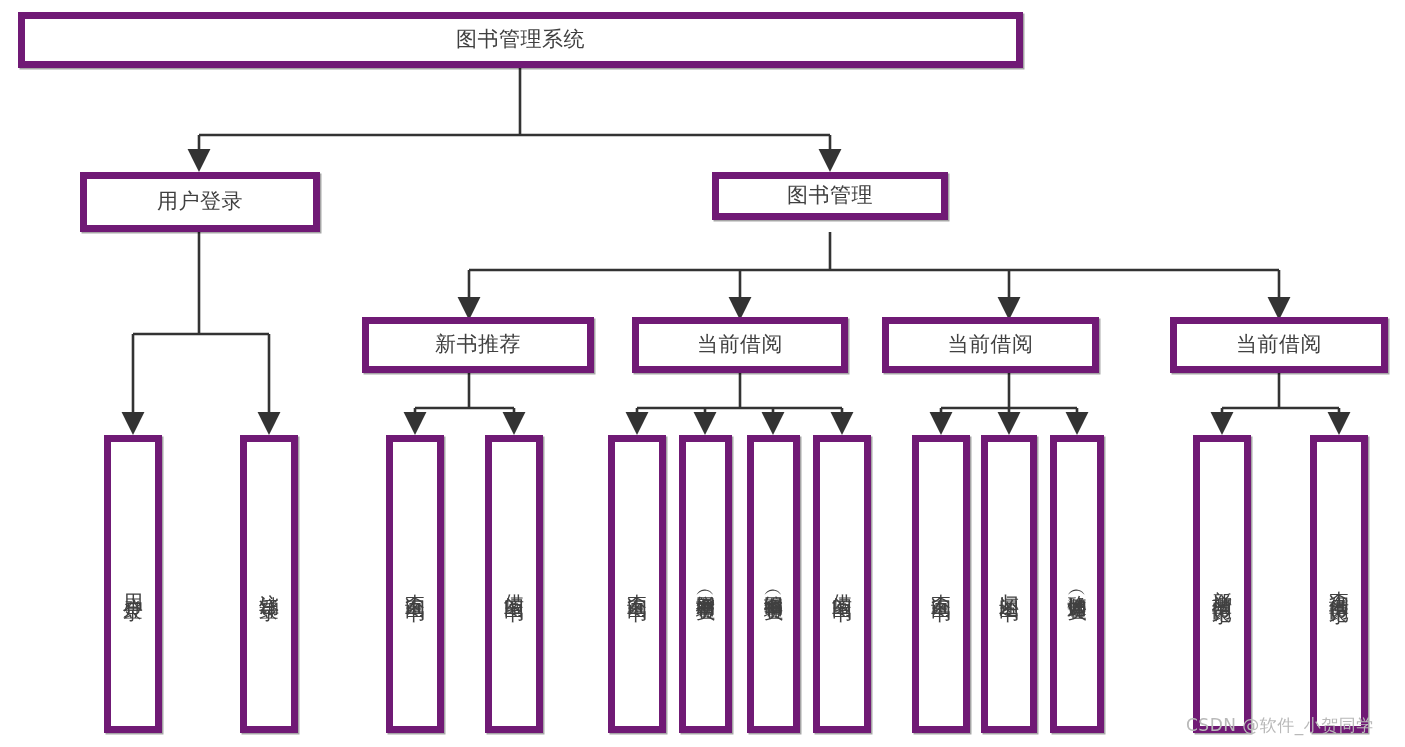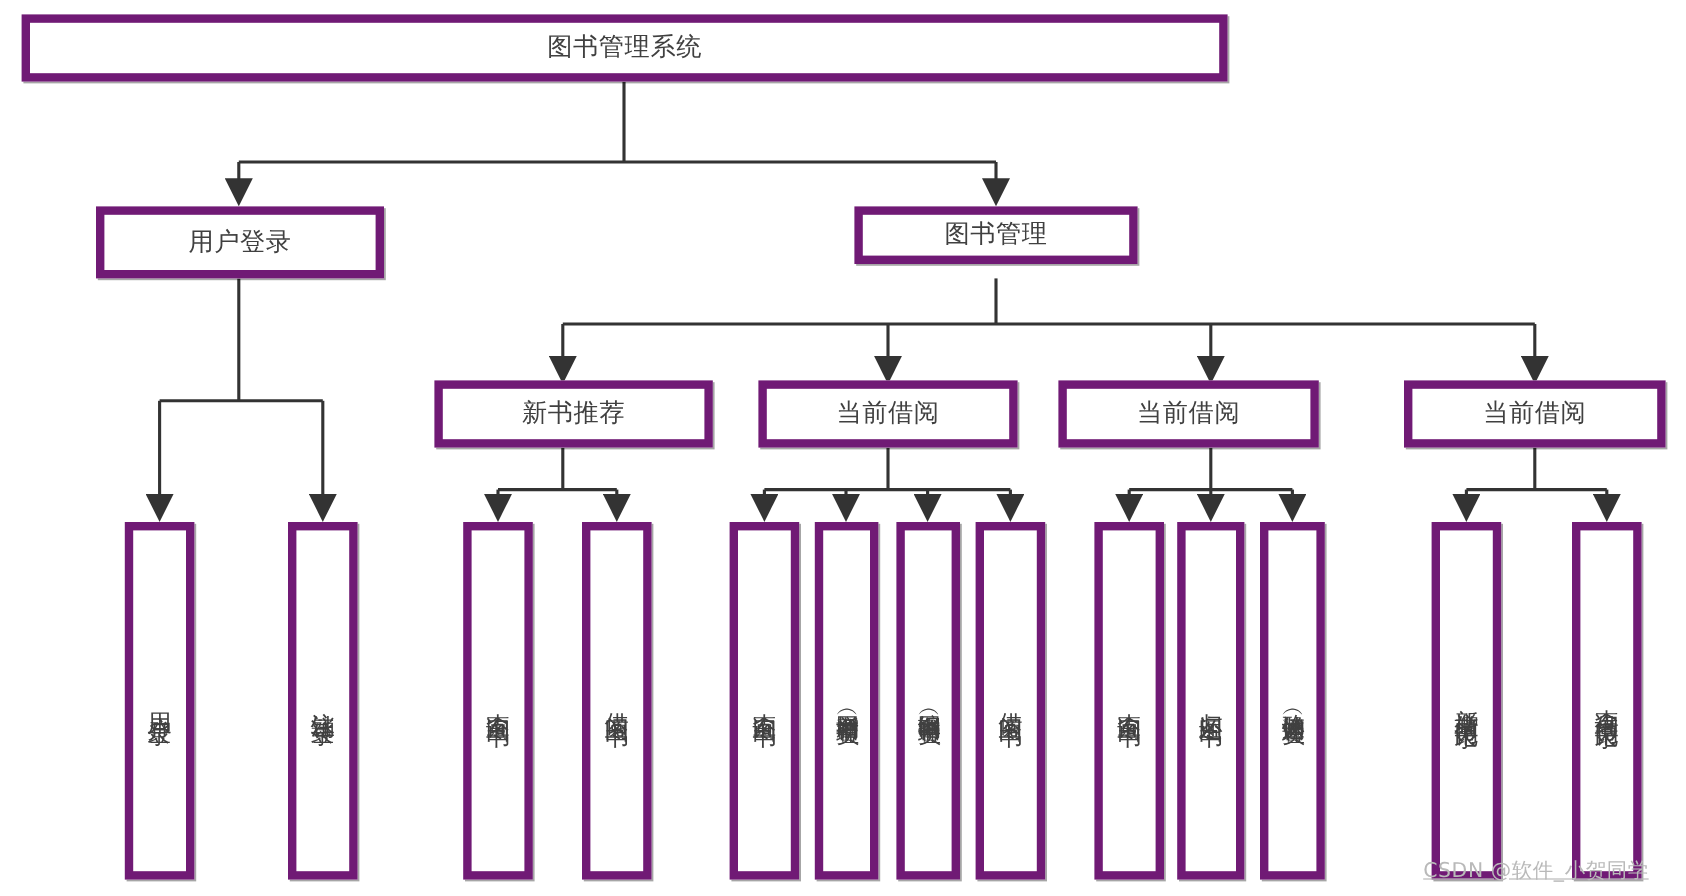--- a/index.html
+++ b/index.html
@@ -59,21 +59,20 @@
     pointer-events: none;
   }
   .watermark {
     position: absolute;
     left: 1186px;
     top: 714px;
     font-size: 17px;
     color: #b9b9b9;
     white-space: nowrap;
     letter-spacing: 0.5px;
-    text-decoration: underline;
   }
 </style>
 </head>
 <body>
 
 <div id="canvas">
 
   <svg class="links" viewBox="0 0 1405 747">
     <defs>
       <marker id="arrow" viewBox="0 0 12 12" refX="10" refY="6" markerWidth="9" markerHeight="9" orient="auto-start-reverse">

